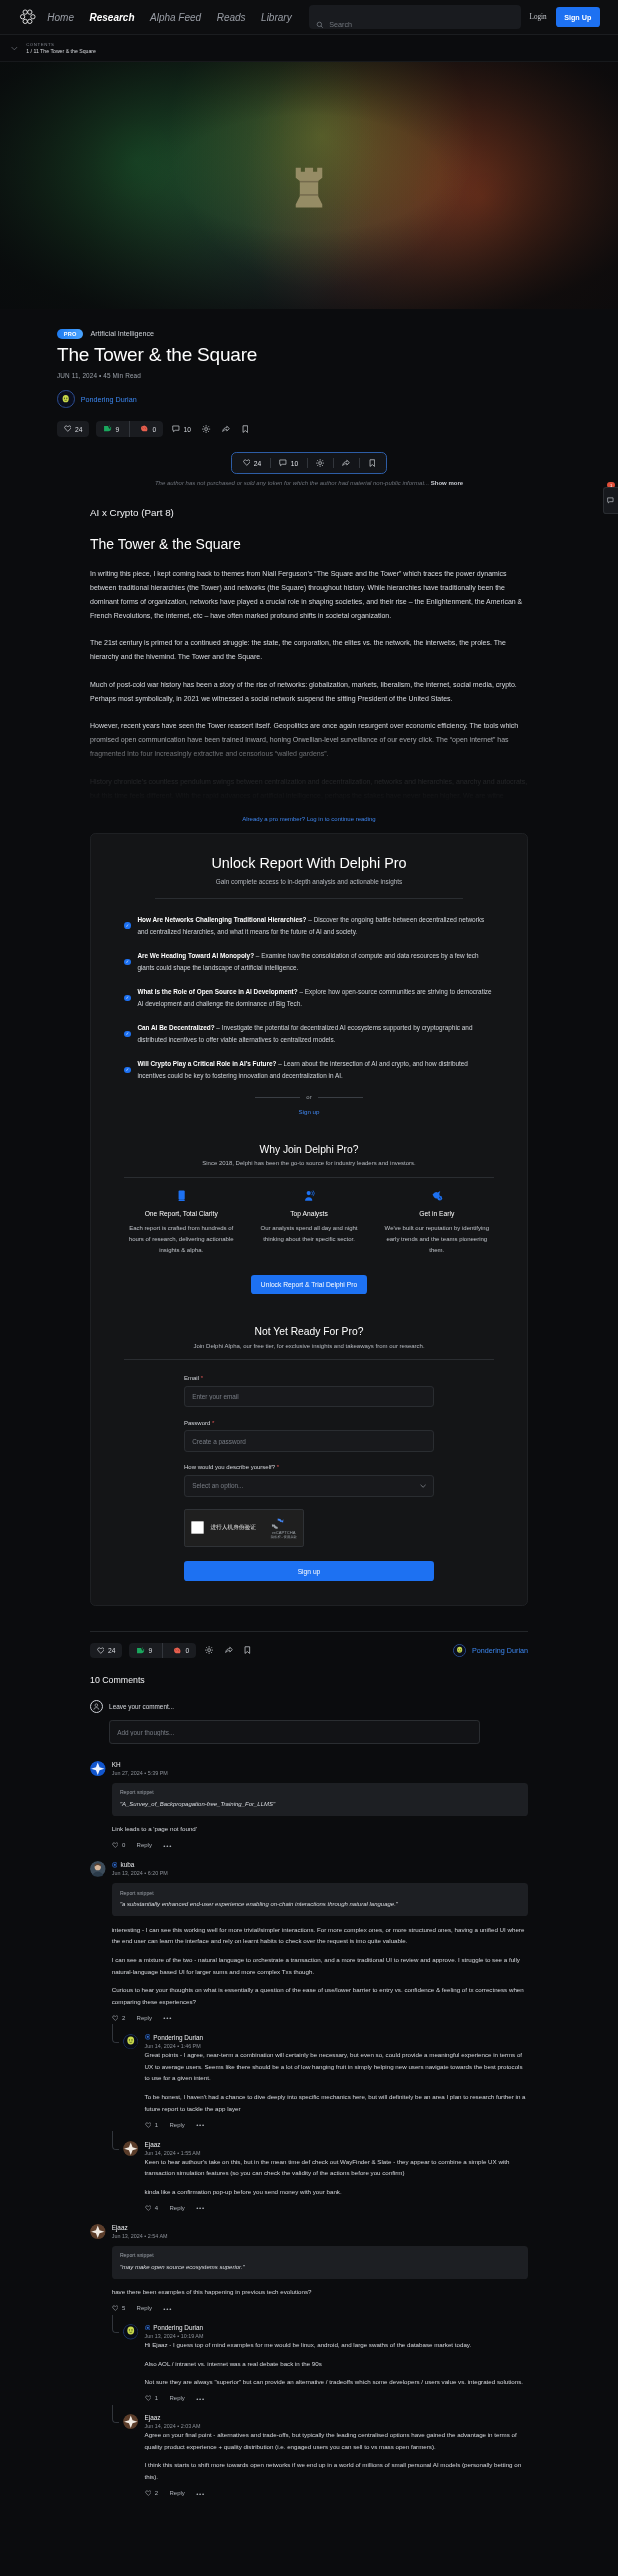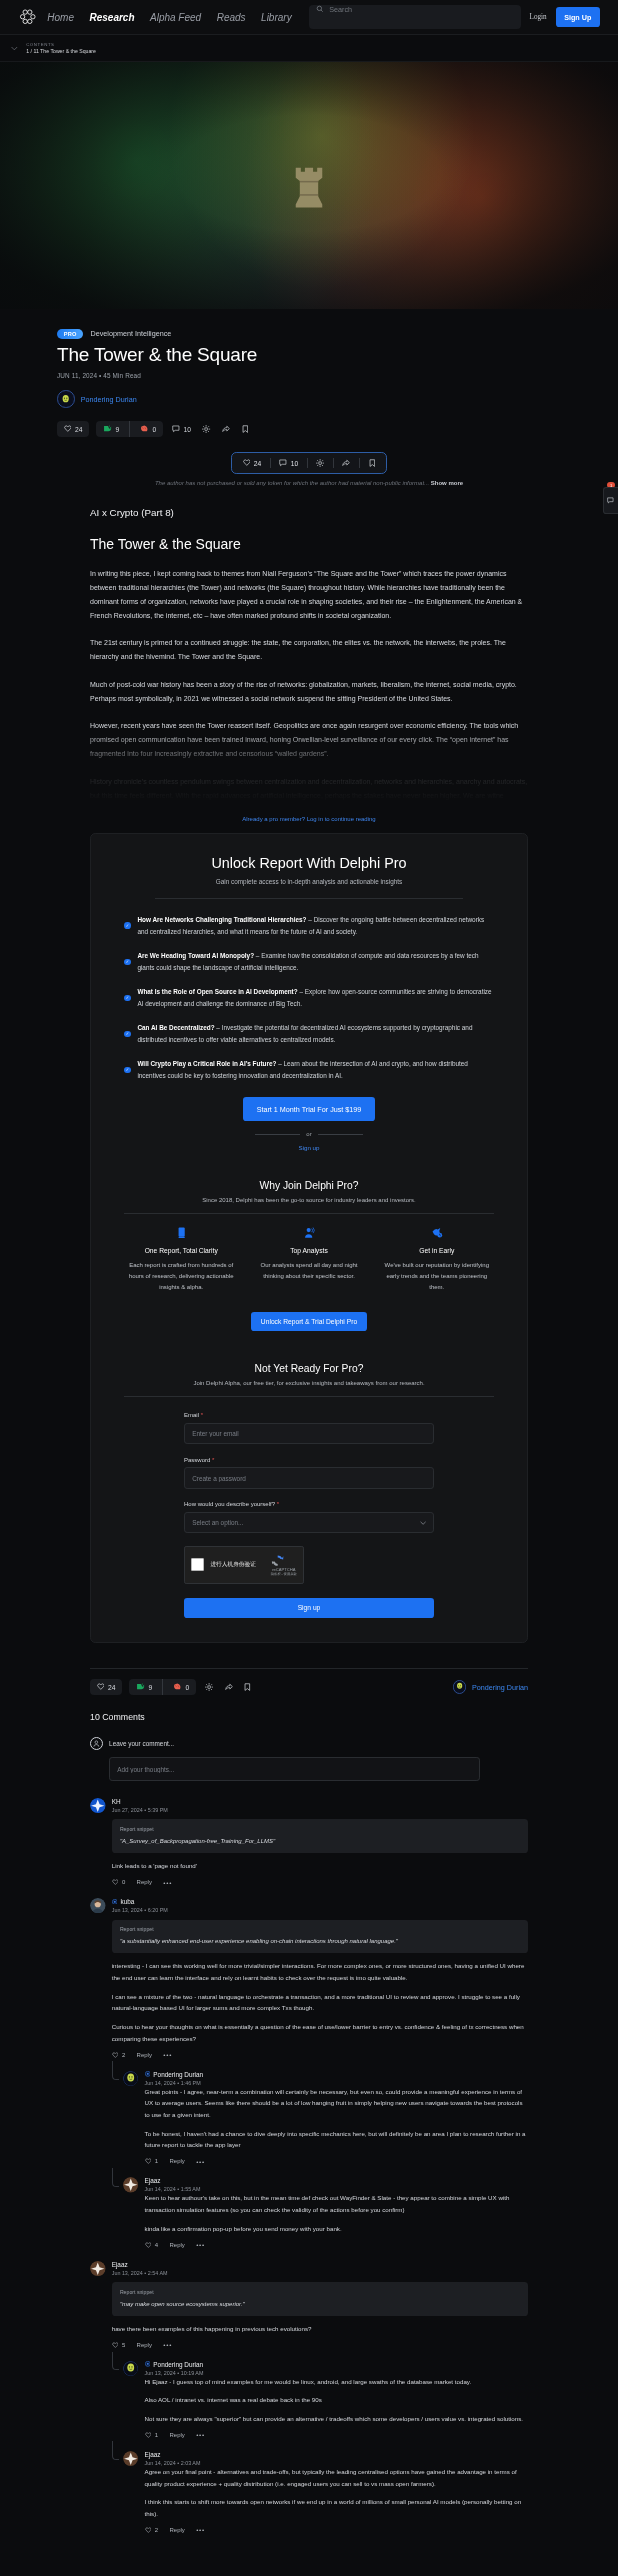--- a/index.html
+++ b/index.html
@@ -16,21 +16,21 @@
     height: 35px; display: flex; align-items: center;
     padding: 0 18.5px; background: #0d0e10;
     border-bottom: 0.5px solid #1b1d20;
   }
   .logo { width: 17.5px; height: 17.5px; margin-right: 11.3px; flex: 0 0 auto; }
   .navlinks { display: flex; align-items: center; gap: 15.5px; }
   .navlink { font-size: 10px; color: #9a9ea6; text-decoration: none; white-space: nowrap; font-style: italic; }
   .navlink.active { color: #fff; font-weight: bold; }
   .searchbox {
     margin-left: 17.5px; width: 212px; height: 24px; border-radius: 4.1px;
-    background: #191b1f; display: flex; align-items: flex-start; padding: 0 7.2px; gap: 5.2px;
+    background: #191b1f; display: flex; align-items: flex-end; padding: 0 7.2px; gap: 5.2px;
   }
   .searchbox input {
     background: transparent; border: 0; outline: 0; color: #cfd2d6;
     font-size: 7.2px; font-family: "Liberation Sans", sans-serif; width: 100%;
   }
   .searchbox input::placeholder { color: #70757c; }
   .nav-right { margin-left: auto; display: flex; align-items: center; gap: 9.3px; }
   .login-btn { font-size: 7.2px; color: #c8cbd0; background: none; border: 0; cursor: pointer;
                font-family: Liberation Serif, serif; }
   .signup-btn {
@@ -315,21 +315,21 @@
         <rect x="22" y="64" width="36" height="3"></rect>
       </g>
     </svg>
   </div>
 </div>
 
 <div class="wrap">
   <div class="head-block">
     <div class="kicker">
       <span class="pro-badge">PRO</span>
-      <span class="category">Development Intelligence</span>
+      <span class="category">Artificial Intelligence</span>
     </div>
     <h1 class="article-title">The Tower &amp; the Square</h1>
     <div class="meta-line">JUN 11, 2024 • 45 Min Read</div>
 
     <div class="author-row">
       <div class="avatar">
         <svg width="13.4" height="13.4" viewBox="0 0 26 26">
           <circle cx="13" cy="13" r="13" fill="#0a0f1e"></circle>
           <ellipse cx="13" cy="11" rx="6" ry="7" fill="#c8d84a"></ellipse>
           <circle cx="10.6" cy="10" r="1.1" fill="#243010"></circle>
@@ -507,23 +507,20 @@
       </div>
       <div class="benefit">
         <span class="check">✓</span>
         <div class="benefit-text"><b>Can AI Be Decentralized?</b><span> – Investigate the potential for decentralized AI ecosystems supported by cryptographic and distributed incentives to offer viable alternatives to centralized models.</span></div>
       </div>
       <div class="benefit">
         <span class="check">✓</span>
         <div class="benefit-text"><b>Will Crypto Play a Critical Role in AI’s Future?</b><span> – Learn about the intersection of AI and crypto, and how distributed incentives could be key to fostering innovation and decentralization in AI.</span></div>
       </div>
 
-      <div class="cta-wrap">
-        <button class="cta">Start 1 Month Trial For Just $199</button>
-      </div>
       <div class="or-row">
         <span class="or-line"></span>
         <span class="or-text">or</span>
         <span class="or-line"></span>
       </div>
       <a class="signup-link">Sign up</a>
 
       <div class="why-title">Why Join Delphi Pro?</div>
       <div class="why-sub">Since 2018, Delphi has been the go-to source for industry leaders and investors.</div>
       <div class="why-rule"></div>

